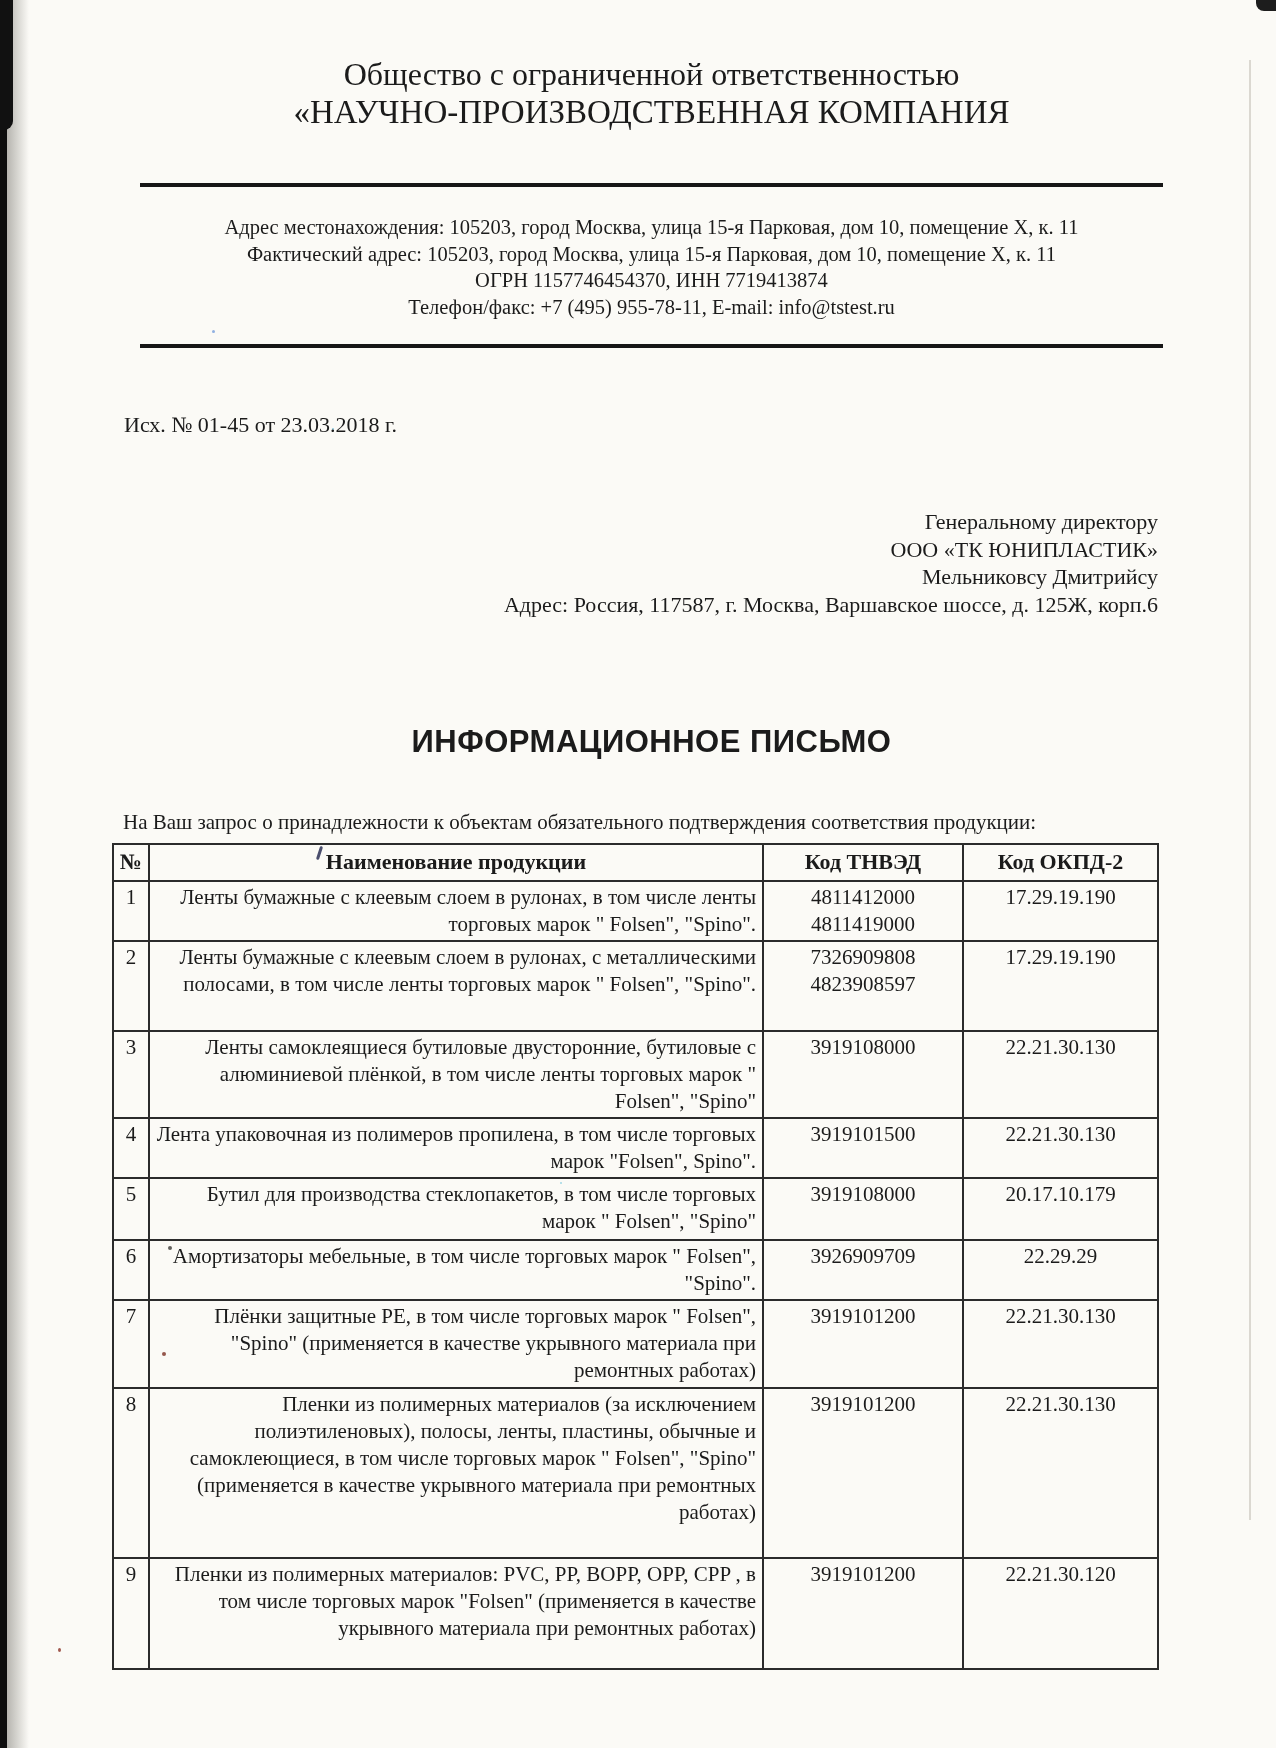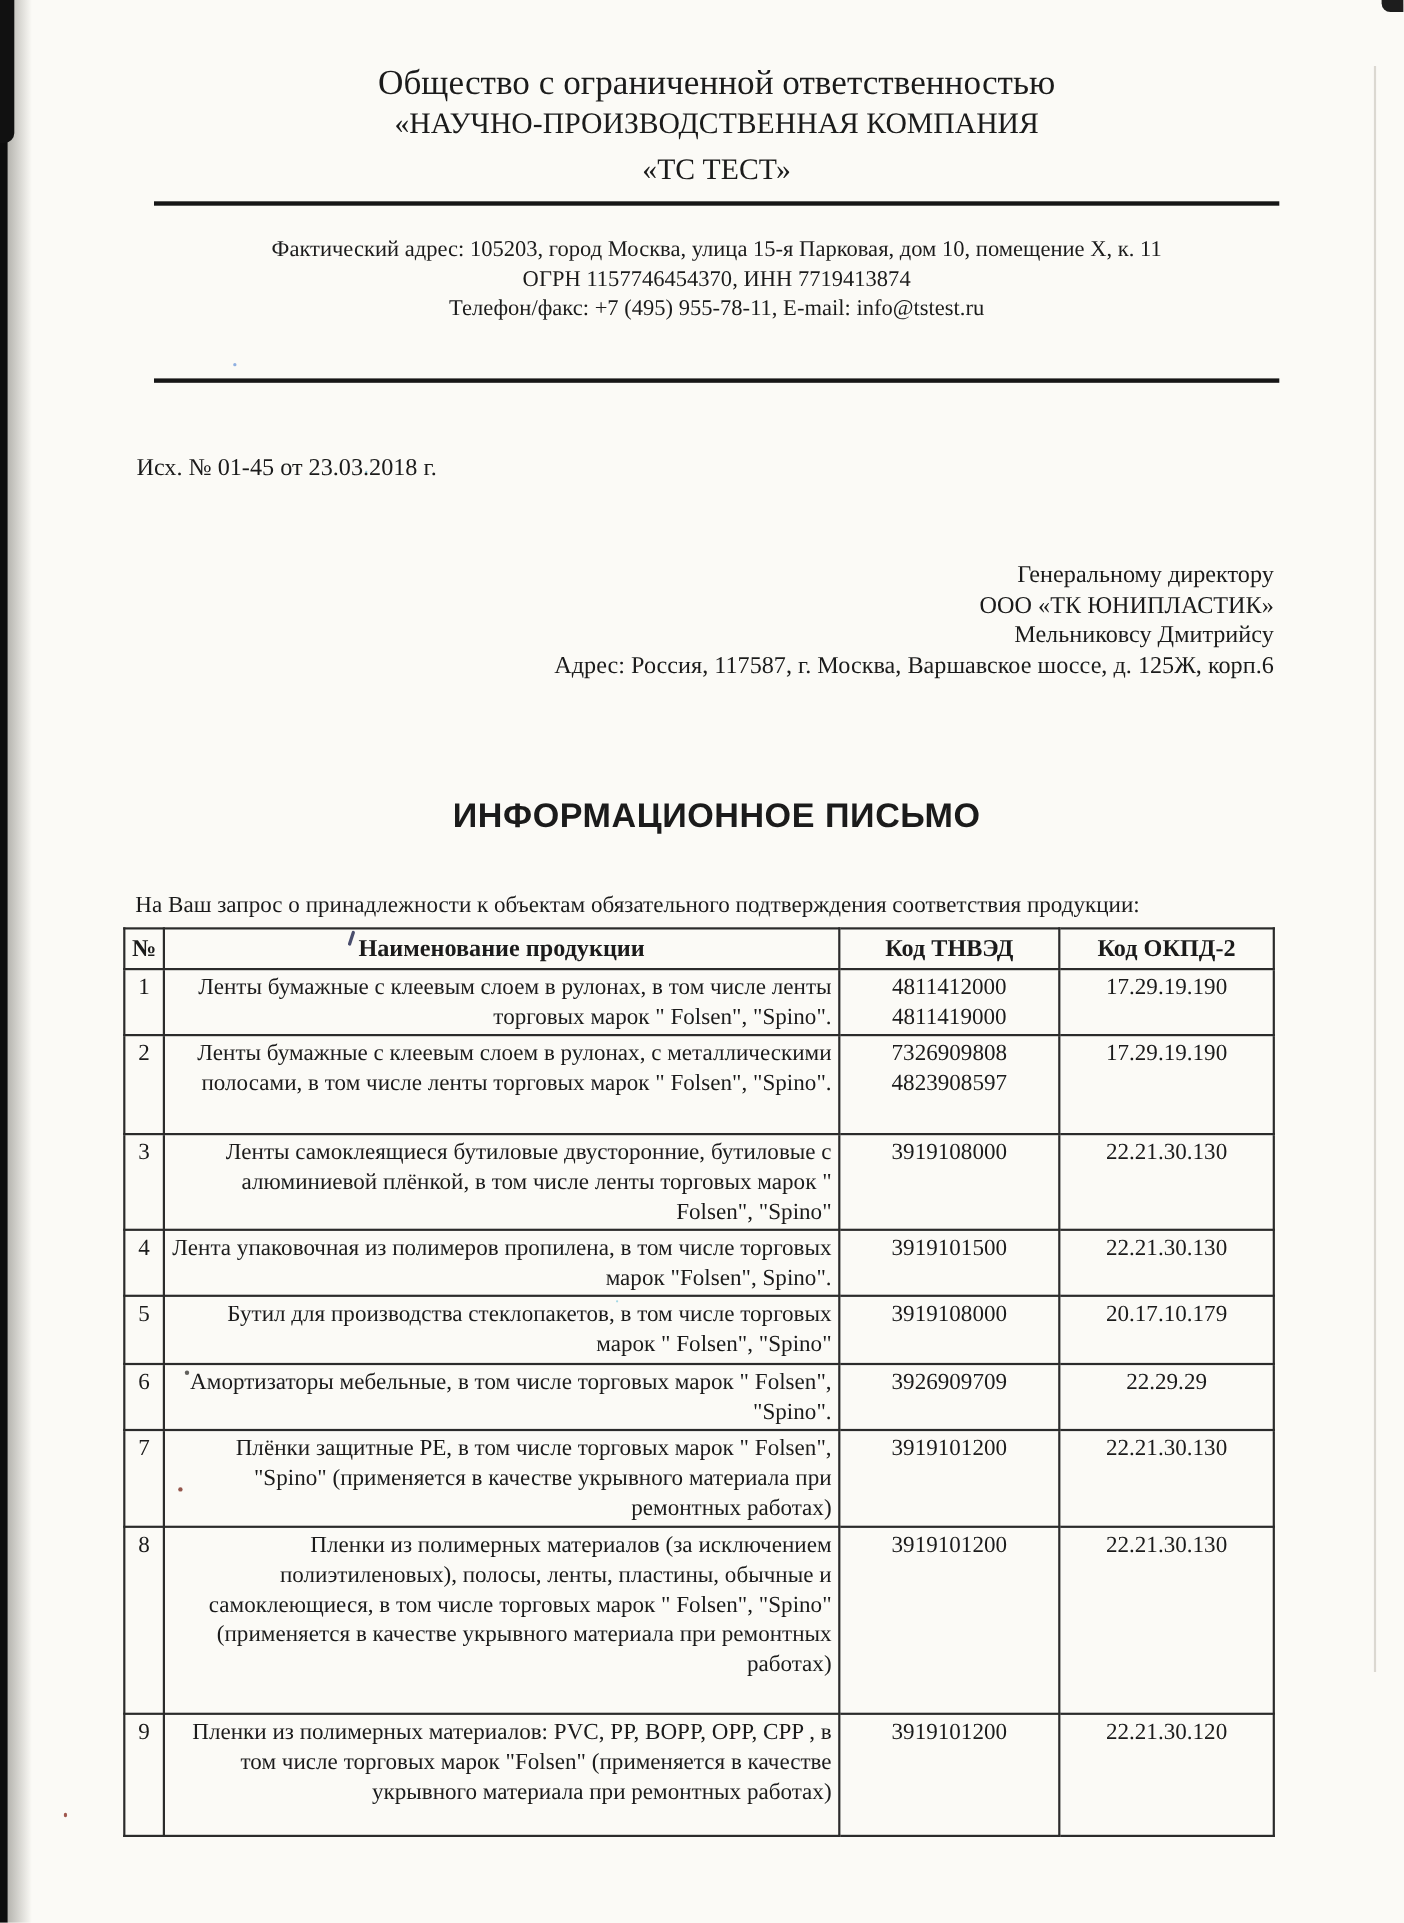--- a/index.html
+++ b/index.html
@@ -19,21 +19,21 @@
     border-radius:0 0 9px 0; }
   .corner-tr { position:absolute; right:0; top:0; width:20px; height:11px; background:#1d1d1d;
     border-radius:0 0 0 8px; }
   .scanline-right { position:absolute; left:1249px; top:60px; width:2px; height:1460px; background:#dbd8d1; }
   .speck { position:absolute; border-radius:50%; }
 
   
   .center-col { position:absolute; left:140px; width:1023px; text-align:center; }
   .company { top:58px; }
   .company-line1 { font-size:32px; line-height:32px; }
-  .company-line2 { font-size:27px; line-height:36px; margin-top:4px; }
+  .company-line2 { font-size:33px; line-height:36px; margin-top:4px; }
   .company-line3 { font-size:27px; line-height:36px; margin-top:6px; }
   .rule { position:absolute; left:140px; width:1023px; height:4px; background:#161616; }
   .rule-1 { top:183px; }
   .rule-2 { top:344px; }
   .address-block { top:214px; font-size:20.5px; line-height:26.5px; }
 
   .outgoing { position:absolute; left:124px; top:412px; font-size:22px; }
 
   .recipient { position:absolute; right:118px; top:508px; width:820px;
     text-align:right; font-size:22px; line-height:27.5px; }
@@ -75,26 +75,26 @@
   <div class="speck" style="left:332px;top:428px;width:2px;height:2px;background:#3fa4c9;opacity:.6;"></div>
   <div class="speck" style="left:560px;top:1182px;width:2px;height:2px;background:#49b6d6;opacity:.5;"></div>
   <div class="speck" style="left:168px;top:1246px;width:4px;height:4px;background:#2e2c28;opacity:.75;"></div>
   <div class="speck" style="left:162px;top:1352px;width:4px;height:4px;background:#7a2d22;opacity:.8;"></div>
   <div class="speck" style="left:58px;top:1648px;width:3px;height:4px;background:#8a2f24;opacity:.8;"></div>
   <div class="pen-mark"></div>
 
   <div class="center-col company">
     <div class="company-line1">Общество с ограниченной ответственностью</div>
     <div class="company-line2">«НАУЧНО-ПРОИЗВОДСТВЕННАЯ КОМПАНИЯ</div>
-    <div class="company-line3">«ТС ТЕСТ»</div>
   </div>
 
   <div class="rule rule-1"></div>
 
   <div class="center-col address-block">
+    <div>Адрес местонахождения: 105203, город Москва, улица 15-я Парковая, дом 10, помещение X, к. 11</div>
     <div>Фактический адрес: 105203, город Москва, улица 15-я Парковая, дом 10, помещение X, к. 11</div>
     <div>ОГРН 1157746454370, ИНН 7719413874</div>
     <div>Телефон/факс: +7 (495) 955-78-11, E-mail: info@tstest.ru</div>
   </div>
 
   <div class="rule rule-2"></div>
 
   <div class="outgoing">Исх. № 01-45 от 23.03.2018 г.</div>
 
   <div class="recipient">

